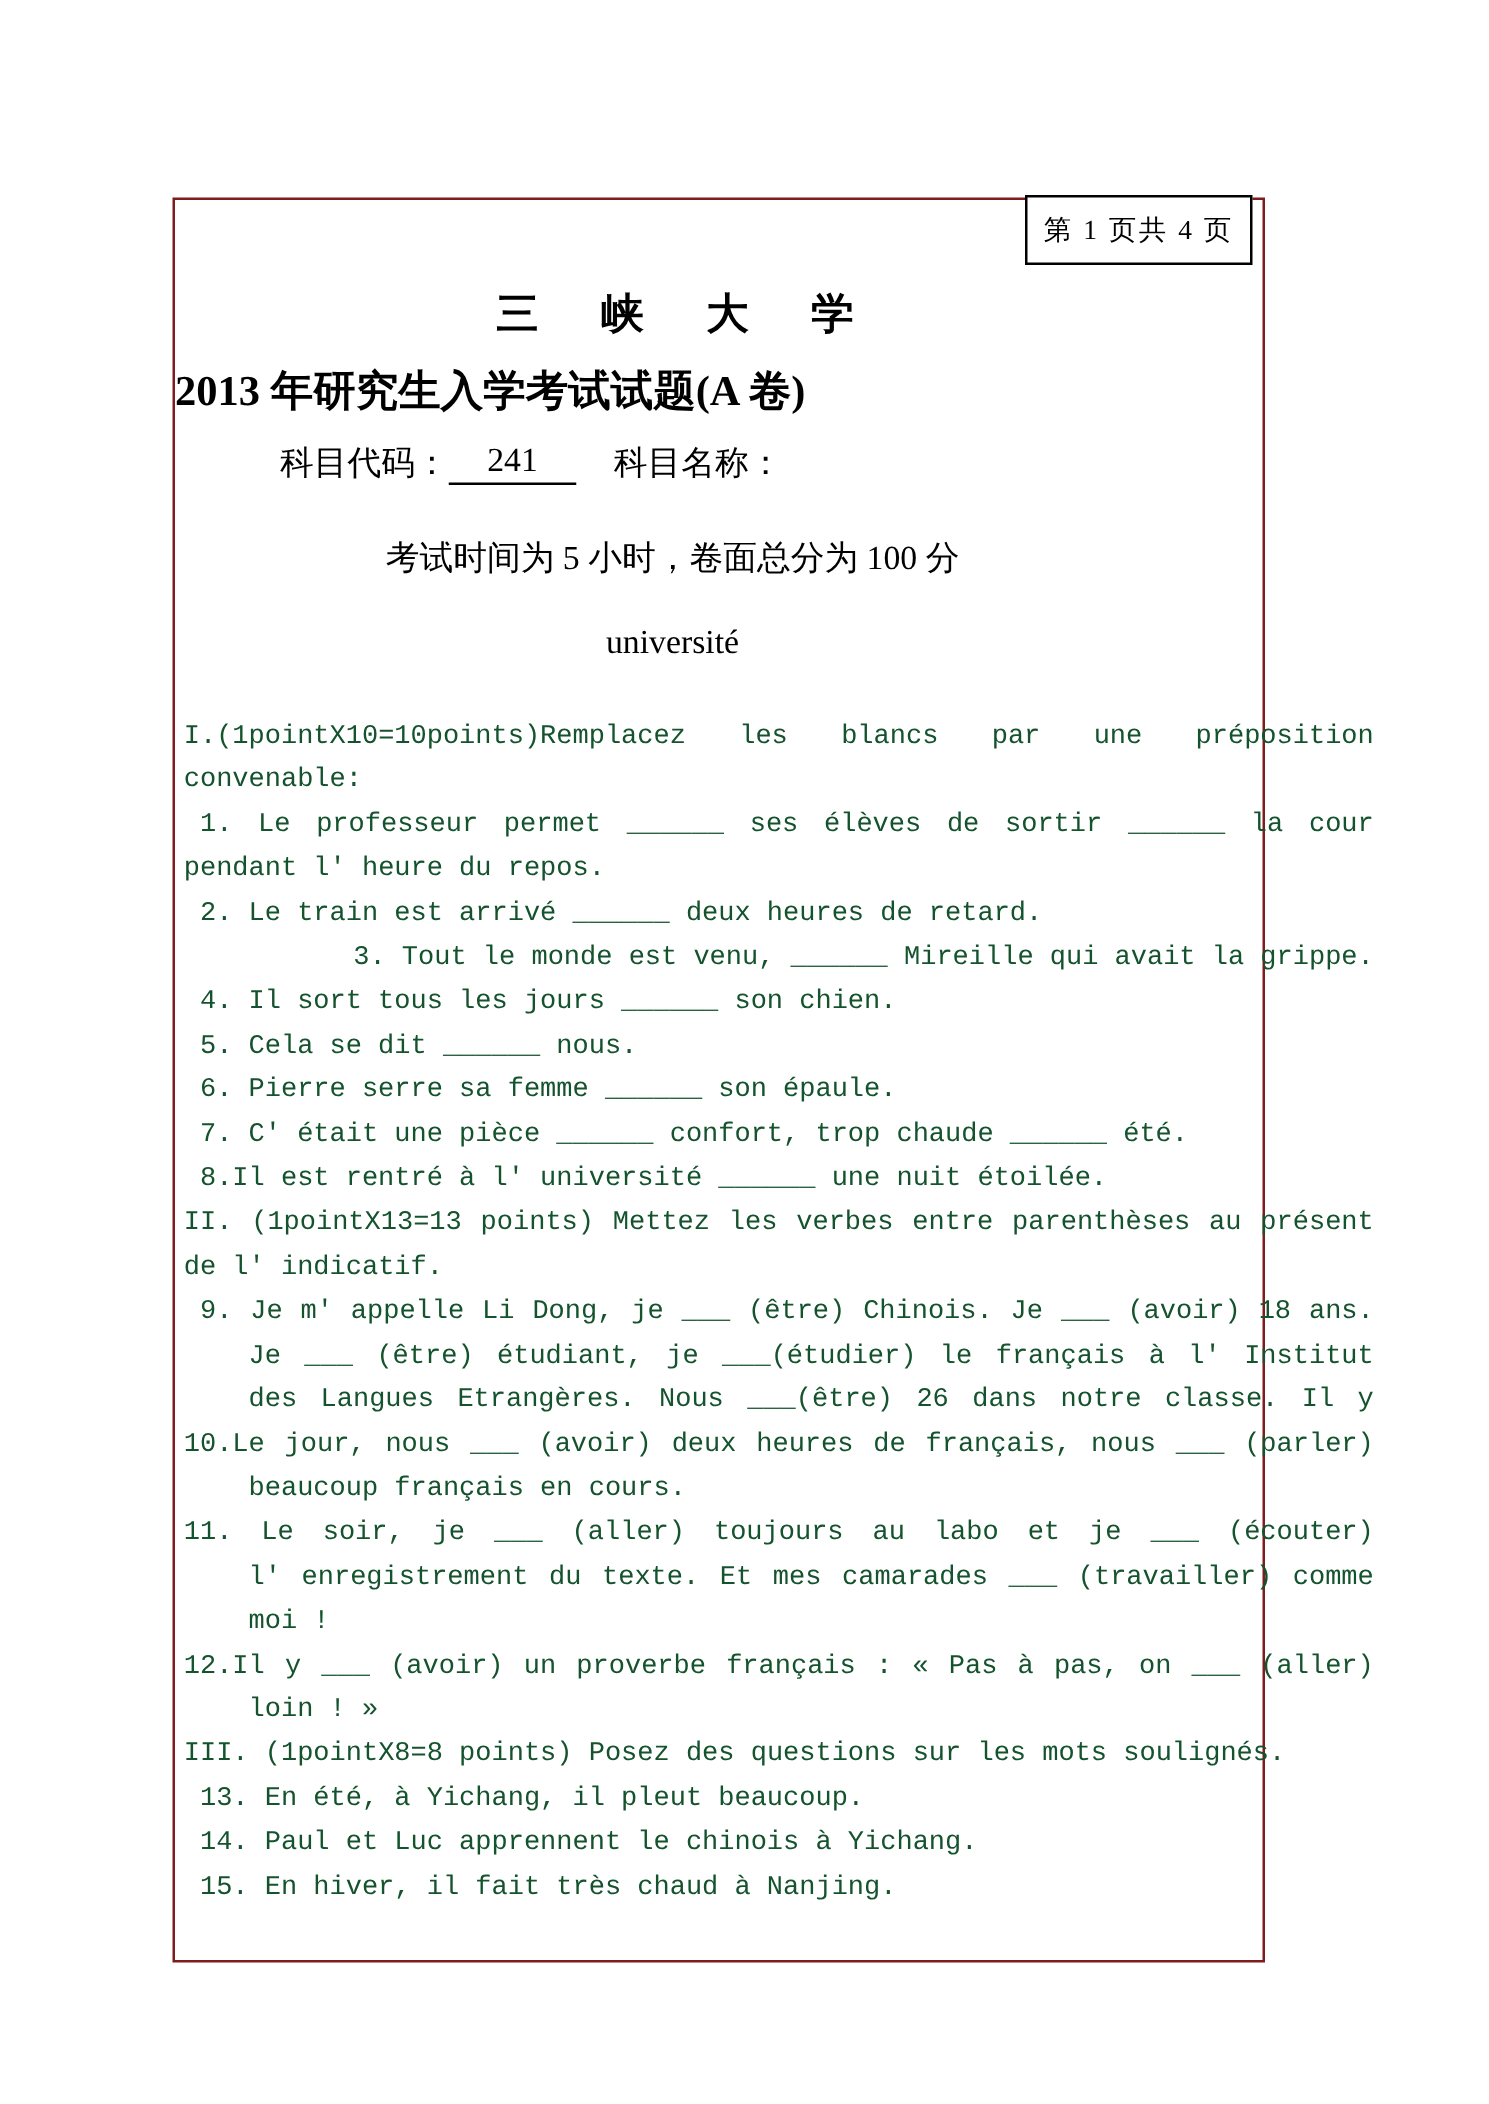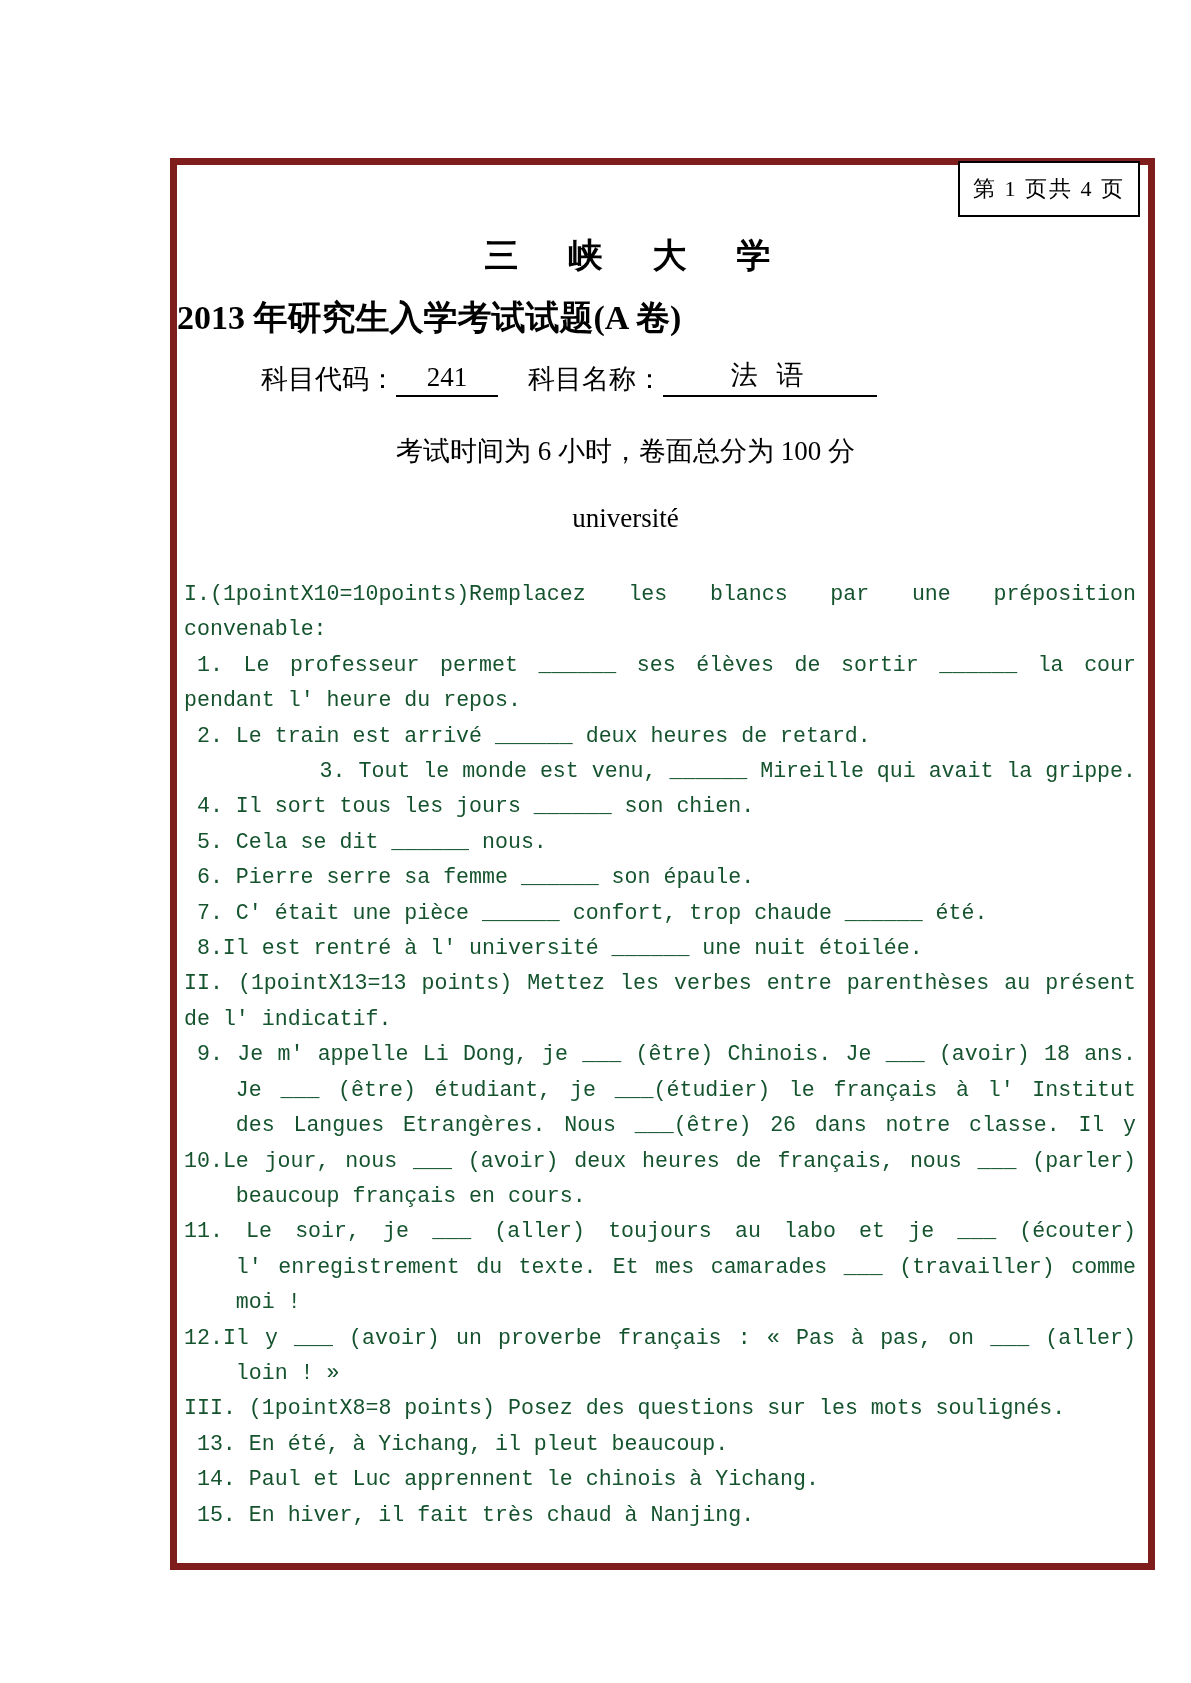--- a/index.html
+++ b/index.html
@@ -13,26 +13,25 @@
     height: 1683px;
     background: #ffffff;
     color: #000000;
     font-family: "Liberation Serif", serif;
     overflow: hidden;
   }
   .frame {
     position: absolute;
     left: 138px;
     top: 158px;
-    width: 985px;
+    width: 874px;
     height: 1412px;
-    border: 7px solid #7f1d1d;
+    border: 2px solid #7f1d1d;
     box-sizing: border-box;
     background: #ffffff;
-    margin-left: 32px;
   }
   .pagebox {
     position: absolute;
     top: -4px;
     right: 8px;
     width: 182px;
     height: 56px;
     border: 2px solid #000000;
     box-sizing: border-box;
     background: #ffffff;
@@ -132,24 +131,23 @@
 
     <div class="univ-title">三峡大学</div>
 
     <div class="exam-title">2013 年研究生入学考试试题(A 卷)</div>
 
     <div class="subject-line">
       <span>科目代码：</span>
       <span class="ul ul-code">241</span>
       <span class="gap"></span>
       <span>科目名称：</span>
-      <span class="ul ul-name">法 语</span>
     </div>
 
-    <div class="duration-line">考试时间为 6 小时，卷面总分为 100 分</div>
+    <div class="duration-line">考试时间为 5 小时，卷面总分为 100 分</div>
 
     <div class="notice-line">université</div>
 
     <div class="body-text">
         <div class="line j" style="padding-left: 0ch;">I.(1pointX10=10points)Remplacez les blancs par une préposition</div>
         <div class="line" style="padding-left: 0ch;">convenable:</div>
         <div class="line j" style="padding-left: 1ch;">1. Le professeur permet ______ ses élèves de sortir ______ la cour</div>
         <div class="line" style="padding-left: 0ch;">pendant l' heure du repos.</div>
         <div class="line" style="padding-left: 1ch;">2. Le train est arrivé ______ deux heures de retard.</div>
         <div class="line" style="padding-left: 1ch; text-align: right;">3. Tout le monde est venu, ______ Mireille qui avait la grippe.</div>

